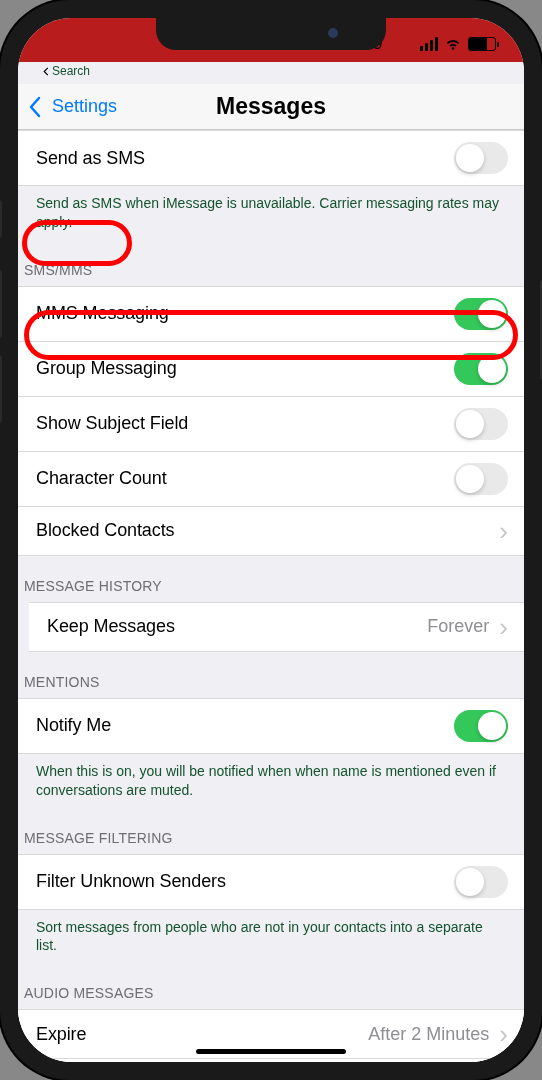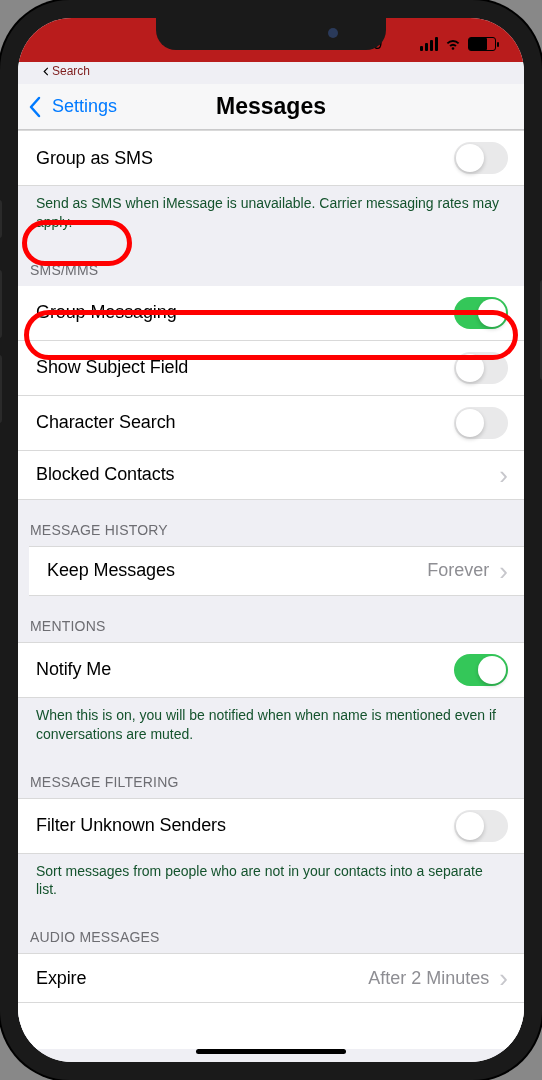--- a/index.html
+++ b/index.html
@@ -76,21 +76,21 @@
     .signal-bars { display: flex; align-items: flex-end; gap: 2px; }
     .signal-bars span { width: 3px; background: #000; border-radius: 1px; }
     .signal-bars span:nth-child(1){height:5px;} .signal-bars span:nth-child(2){height:8px;} .signal-bars span:nth-child(3){height:11px;} .signal-bars span:nth-child(4){height:14px;}
     .wifi-icon { width: 18px; height: 14px; }
     .battery { width: 28px; height: 14px; border: 1.5px solid #000; border-radius: 3px; position: relative; }
     .battery::after { content:""; position:absolute; right:-4px; top:4px; width:2px; height:5px; background:#000; border-radius:1px; }
     .battery-fill { width: 70%; height: 100%; background:#000; border-radius:1px; }
     .back-crumb {
       padding: 2px 12px 6px 24px;
       font-size: 12px;
-      color: #7f1d1d;
+      color: #14532d;
       background: #efeff4;
       display:flex; align-items:center; gap:2px;
     }
     .nav-bar {
       height: 46px;
       background: #f7f7f8;
       border-bottom: 0.5px solid rgba(0,0,0,0.18);
       display: flex;
       align-items: center;
       justify-content: center;
@@ -122,21 +122,21 @@
     .toggle.on { background: #34c759; }
     .toggle .knob {
       position: absolute; top: 2px; left: 2px; width: 28px; height: 28px;
       background: #fff; border-radius: 50%; box-shadow: 0 2px 4px rgba(0,0,0,0.2);
       transition: left 0.2s;
     }
     .toggle.on .knob { left: 24px; }
     .section-header {
       font-size: 14px;
       color: #6d6d72;
-      padding: 22px 12px 8px;
+      padding: 22px 6px 8px;
       text-transform: uppercase;
       letter-spacing: 0.2px;
     }
     .section-footer {
       font-size: 14px;
       color: #14532d;
       padding: 8px 18px 8px;
       line-height: 1.35;
     }
     .group-top { border-top: 0.5px solid rgba(0,0,0,0.15); }
@@ -193,43 +193,49 @@
         <svg viewBox="0 0 12 22">
             <path d="M10 2L2 11l8 9" stroke="#007aff" stroke-width="2.5" fill="none" stroke-linecap="round" stroke-linejoin="round"></path>
           </svg>
         <span>Settings</span>
       </div>
       <div class="nav-title">Messages</div>
     </div>
 
     <div class="content">
       <div class="cell group-top">
-        <div class="cell-label">Group as SMS</div>
+        <div class="cell-label">Send as SMS</div>
         <div class="toggle">
             <div class="knob"></div>
           </div>
       </div>
       <div class="section-footer">Send as SMS when iMessage is unavailable. Carrier messaging rates may apply.</div>
 
       <div class="section-header" style="position:relative;">SMS/MMS</div>
 
+      <div class="cell group-top">
+        <div class="cell-label">MMS Messaging</div>
+        <div class="toggle on">
+            <div class="knob"></div>
+          </div>
+      </div>
       <div class="cell" style="position:relative;">
         <div class="cell-label">Group Messaging</div>
         <div class="toggle on">
             <div class="knob"></div>
           </div>
       </div>
       <div class="cell">
         <div class="cell-label">Show Subject Field</div>
         <div class="toggle">
             <div class="knob"></div>
           </div>
       </div>
       <div class="cell">
-        <div class="cell-label">Character Search</div>
+        <div class="cell-label">Character Count</div>
         <div class="toggle">
             <div class="knob"></div>
           </div>
       </div>
       <div class="cell" style="border-bottom:0.5px solid rgba(0,0,0,0.15);">
         <div class="cell-label">Blocked Contacts</div>
         <div class="cell-right">
             <span class="chevron">›</span>
           </div>
       </div>

